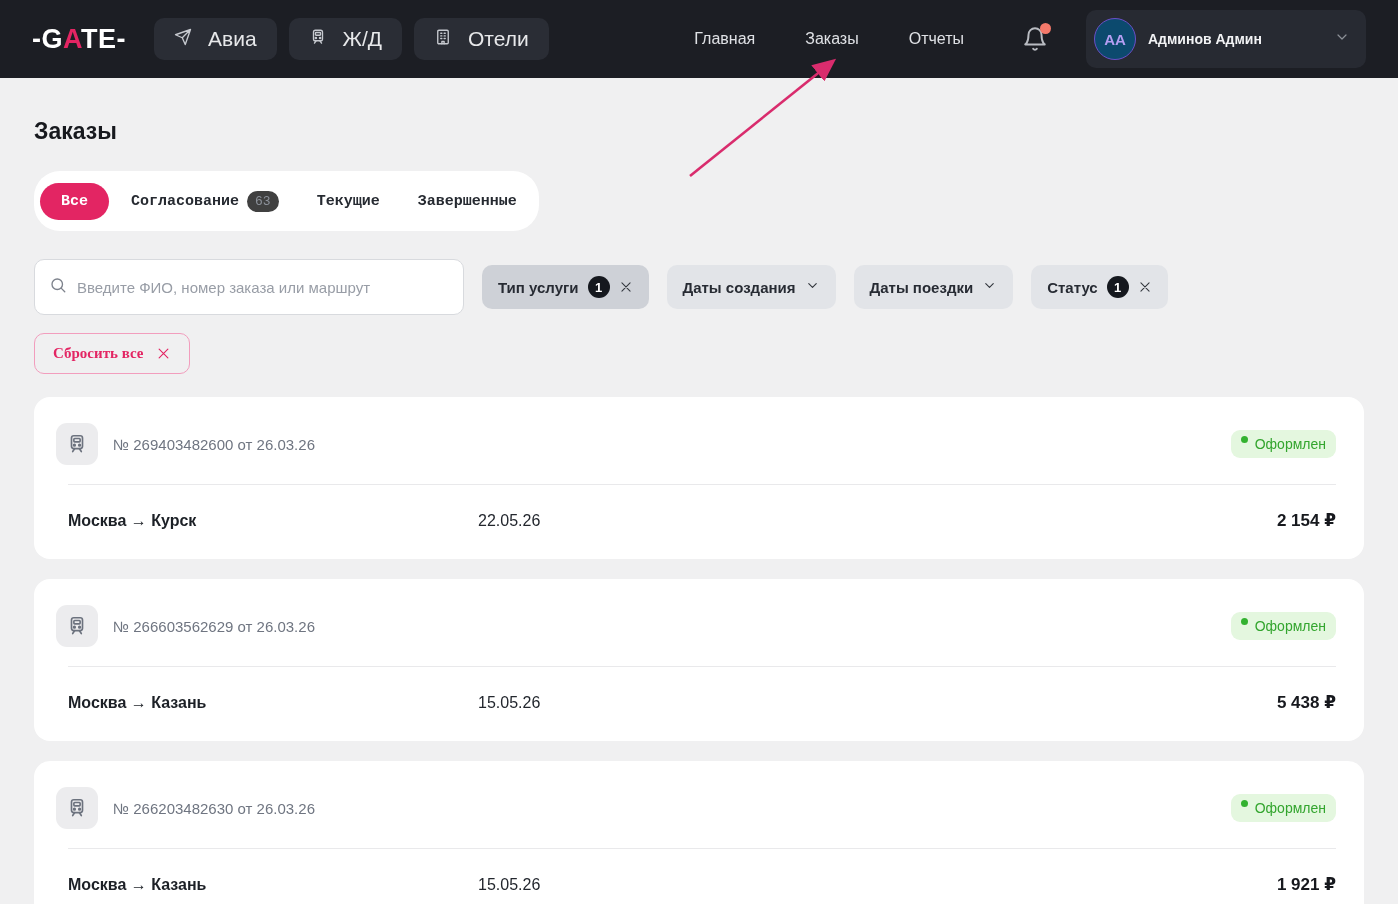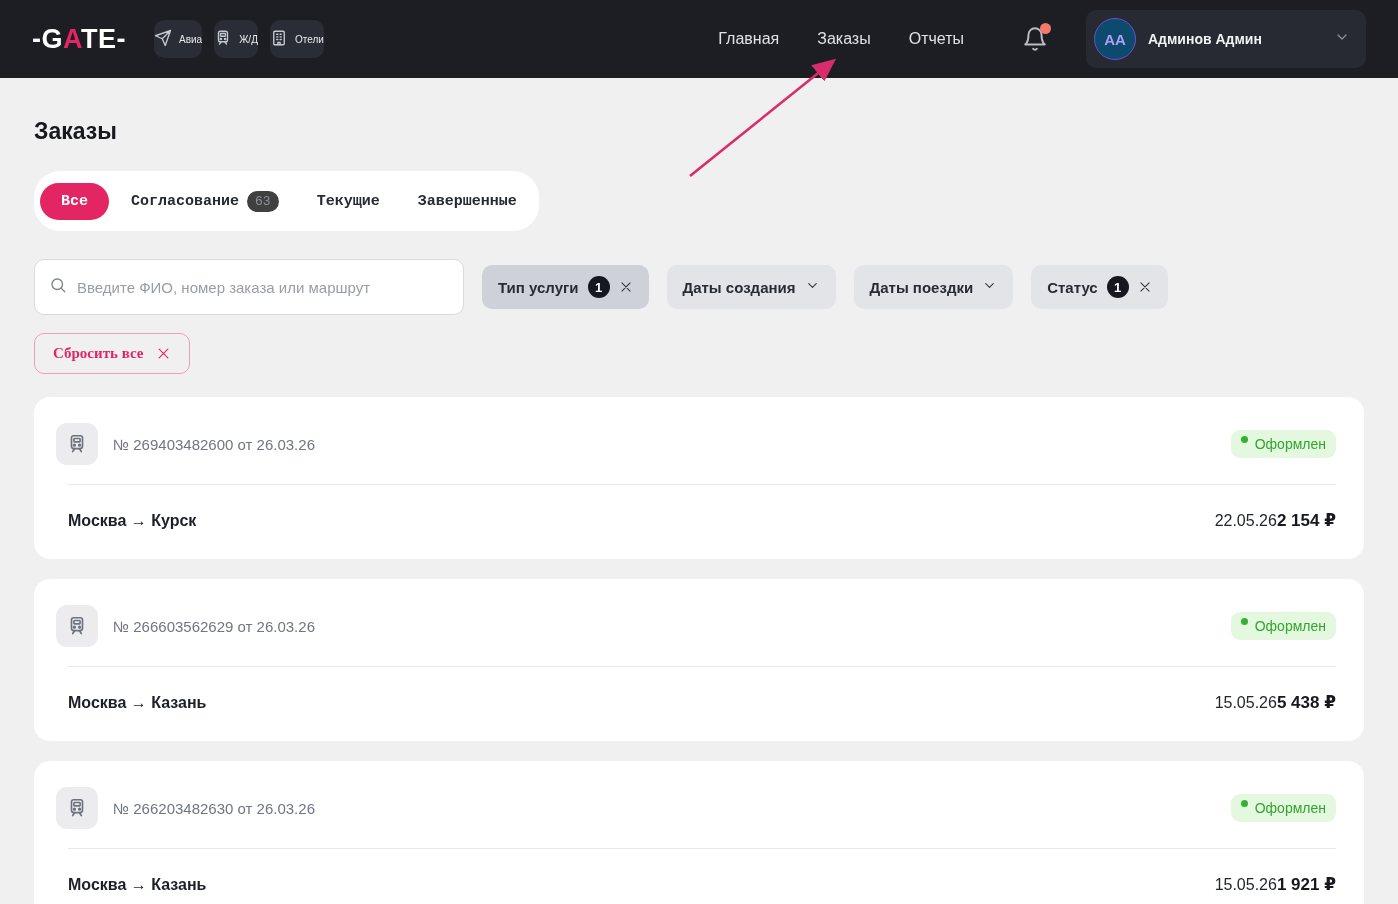--- a/index.html
+++ b/index.html
@@ -10,27 +10,27 @@
   }
 
   
   .navbar{
     height:78px; background:#1c1e24; display:flex; align-items:center;
     padding:0 32px; gap:12px;
   }
   .logo{ font-size:27px; font-weight:bold; color:#ffffff; letter-spacing:0.5px; margin-right:16px; white-space:nowrap;}
   .logo .logo-a{ color:#e32563; }
   .nav-product{
-    display:flex; align-items:center; gap:7px; background:#2a2d35; border:none;
-    border-radius:10px; padding:9px 0; color:#e7e8ea; font-size:10px; cursor:pointer;
+    display:flex; align-items:center; gap:16px; background:#2a2d35; border:none;
+    border-radius:10px; padding:9px 20px; color:#e7e8ea; font-size:21px; cursor:pointer;
     font-family:inherit;
   }
   .nav-product svg{ stroke:#c6c9cf; }
   .nav-links{ margin-left:auto; display:flex; gap:38px; }
-  .nav-link{ color:#dfe1e5; font-size:16px; text-decoration:none; cursor:pointer; }
+  .nav-link{ color:#dfe1e5; font-size:16px; text-decoration:none; cursor:pointer;margin-left:12px; }
   .bell-wrap{ position:relative; margin:0 26px 0 46px; cursor:pointer; width:26px; height:26px;}
   .bell-dot{ position:absolute; top:-3px; right:-3px; width:11px; height:11px; border-radius:50%; background:#f4796a; }
   .user-block{
     display:flex; align-items:center; gap:12px; background:#272a32; border-radius:10px;
     padding:8px 16px 8px 8px; width:280px; height:58px; cursor:pointer;
   }
   .avatar{
     width:42px; height:42px; border-radius:50%; background:#0c4a6e; border:1.5px solid #6a4fc8;
     color:#b49ef2; font-size:15px; font-weight:bold; display:flex; align-items:center; justify-content:center;
   }
@@ -96,21 +96,21 @@
   }
   .order-number{ color:#6f7581; font-size:15px; }
   .status-badge{
     margin-left:auto; display:flex; align-items:flex-start; gap:7px;
     background:#e4f7df; color:#33a52e; font-size:14px; border-radius:9px; padding:6px 10px;
   }
   .status-dot{ width:7px; height:7px; border-radius:50%; background:#33b230; }
   .card-divider{ height:1px; background:#e9e9eb; margin:19px 0 0 12px; }
   .card-bottom{ display:flex; align-items:center; margin:25px 0 0 12px; }
   .route{ font-size:16px; font-weight:bold; color:#1c2026; flex:0 0 410px; }
-  .trip-date{ font-size:16px; color:#23272e; flex:1;text-align:right; }
+  .trip-date{ font-size:16px; color:#23272e; flex:1; }
   .price{ font-size:17px; font-weight:bold; color:#17191e; }
 
   
   .annotation{ position:absolute; inset:0; width:1398px; height:904px; pointer-events:none; z-index:60; }
 
   .icon-stroke{ fill:none; stroke-width:1.8; stroke-linecap:round; stroke-linejoin:round; }
 </style>
 </head>
 <body>
 

